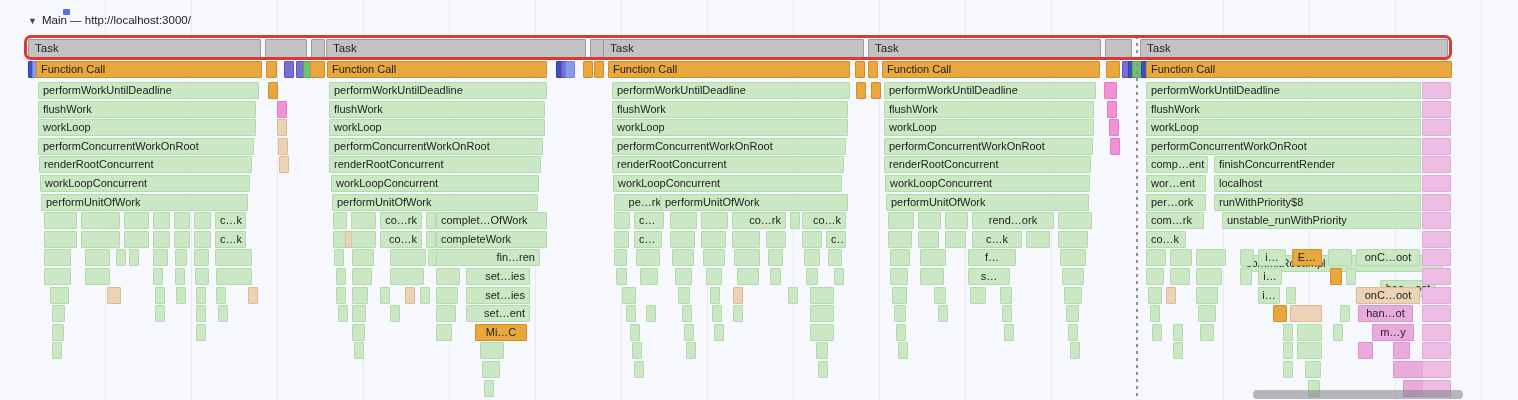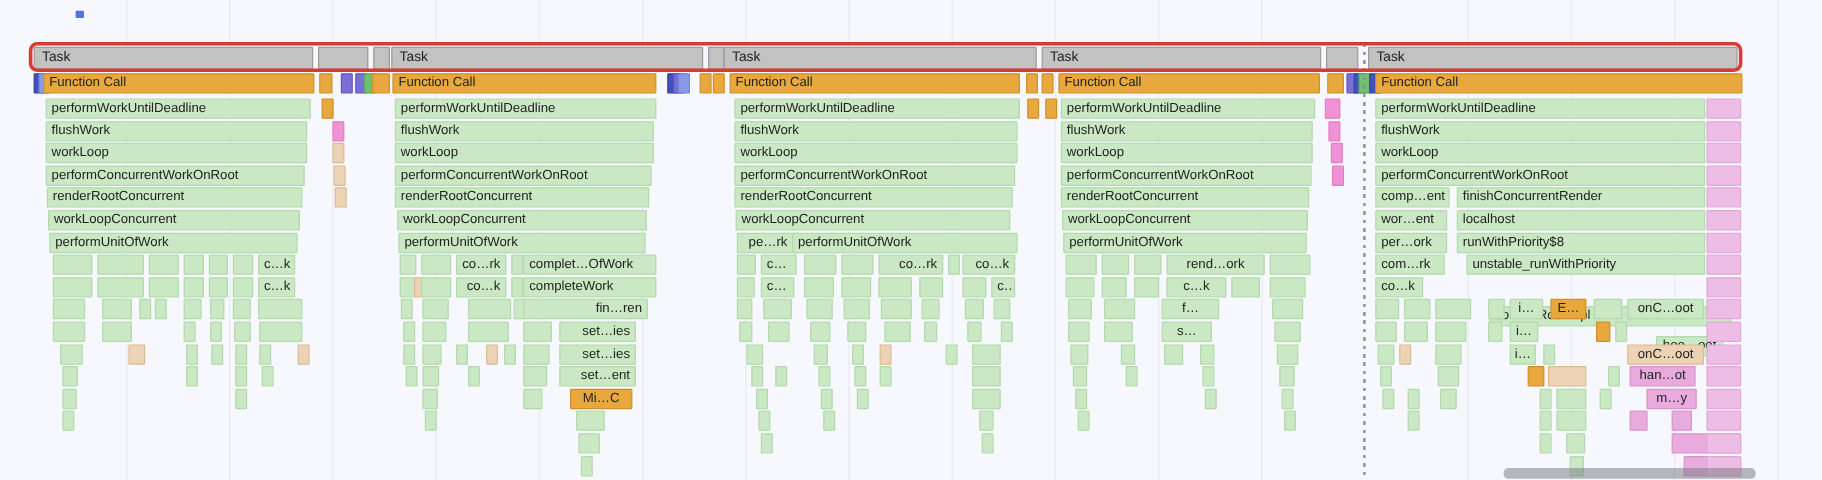--- a/index.html
+++ b/index.html
@@ -54,20 +54,23 @@
       <div class="gridline" style="left: 707px;"></div>
       <div class="gridline" style="left: 793px;"></div>
       <div class="gridline" style="left: 879px;"></div>
       <div class="gridline" style="left: 965px;"></div>
       <div class="gridline" style="left: 1051px;"></div>
       <div class="gridline" style="left: 1223px;"></div>
       <div class="gridline" style="left: 1309px;"></div>
       <div class="gridline" style="left: 1395px;"></div>
       <div class="gridline" style="left: 1481px;"></div>
     </div>
+  <div id="track-header">
+    <span class="tri">▼</span><span>Main — http://localhost:3000/</span>
+  </div>
   <div id="top-marker" style="left: 63px; top: 9px; width: 7px; height: 6px;"></div>
   <div id="task-row">
       <div class="taskbar" style="left: 28px; width: 233px;">Task</div>
       <div class="taskbar" style="left: 265px; width: 42px;"></div>
       <div class="taskbar" style="left: 311px; width: 11px;"></div>
       <div class="taskbar" style="left: 326px; width: 260px;">Task</div>
       <div class="taskbar" style="left: 590px; width: 9px;"></div>
       <div class="taskbar" style="left: 603px; width: 261px;">Task</div>
       <div class="taskbar" style="left: 868px; width: 233px;">Task</div>
       <div class="taskbar" style="left: 1105px; width: 27px;"></div>
@@ -200,21 +203,21 @@
       <div class="bar a-l c-g" style="left: 354px; width: 9px; top: 342.4px; height: 17px;"></div>
       <div class="bar a-l c-g" style="left: 480px; width: 24px; top: 342.4px; height: 17px;"></div>
       <div class="bar a-l c-g" style="left: 482px; width: 18px; top: 361px; height: 17px;"></div>
       <div class="bar a-l c-g" style="left: 484px; width: 8px; top: 379.6px; height: 17px;"></div>
       <div class="bar a-l c-g" style="left: 612px; width: 238px; top: 82px; height: 17px;">performWorkUntilDeadline</div>
       <div class="bar a-l c-g" style="left: 612px; width: 236px; top: 100.6px; height: 17px;">flushWork</div>
       <div class="bar a-l c-g" style="left: 612px; width: 236px; top: 119.2px; height: 17px;">workLoop</div>
       <div class="bar a-l c-g" style="left: 612px; width: 234px; top: 137.8px; height: 17px;">performConcurrentWorkOnRoot</div>
       <div class="bar a-l c-g" style="left: 612px; width: 232px; top: 156.4px; height: 17px;">renderRootConcurrent</div>
       <div class="bar a-l c-g" style="left: 613px; width: 229px; top: 175px; height: 17px;">workLoopConcurrent</div>
-      <div class="bar a-r c-g" style="left: 614px; width: 52px; top: 193.6px; height: 17px; text-align: center;">pe…rk</div>
+      <div class="bar a-r c-g" style="left: 614px; width: 52px; top: 193.6px; height: 17px;">pe…rk</div>
       <div class="bar a-l c-g" style="left: 660px; width: 188px; top: 193.6px; height: 17px;">performUnitOfWork</div>
       <div class="bar a-l c-g" style="left: 614px; width: 16px; top: 212.2px; height: 17px;"></div>
       <div class="bar a-l c-g" style="left: 634px; width: 30px; top: 212.2px; height: 17px;">c…</div>
       <div class="bar a-l c-g" style="left: 670px; width: 27px; top: 212.2px; height: 17px;"></div>
       <div class="bar a-l c-g" style="left: 701px; width: 27px; top: 212.2px; height: 17px;"></div>
       <div class="bar a-r c-g" style="left: 732px; width: 54px; top: 212.2px; height: 17px;">co…rk</div>
       <div class="bar a-l c-g" style="left: 790px; width: 8px; top: 212.2px; height: 17px;"></div>
       <div class="bar a-r c-g" style="left: 802px; width: 44px; top: 212.2px; height: 17px;">co…k</div>
       <div class="bar a-l c-g" style="left: 614px; width: 15px; top: 230.8px; height: 17px;"></div>
       <div class="bar a-l c-g" style="left: 634px; width: 28px; top: 230.8px; height: 17px;">c…</div>

